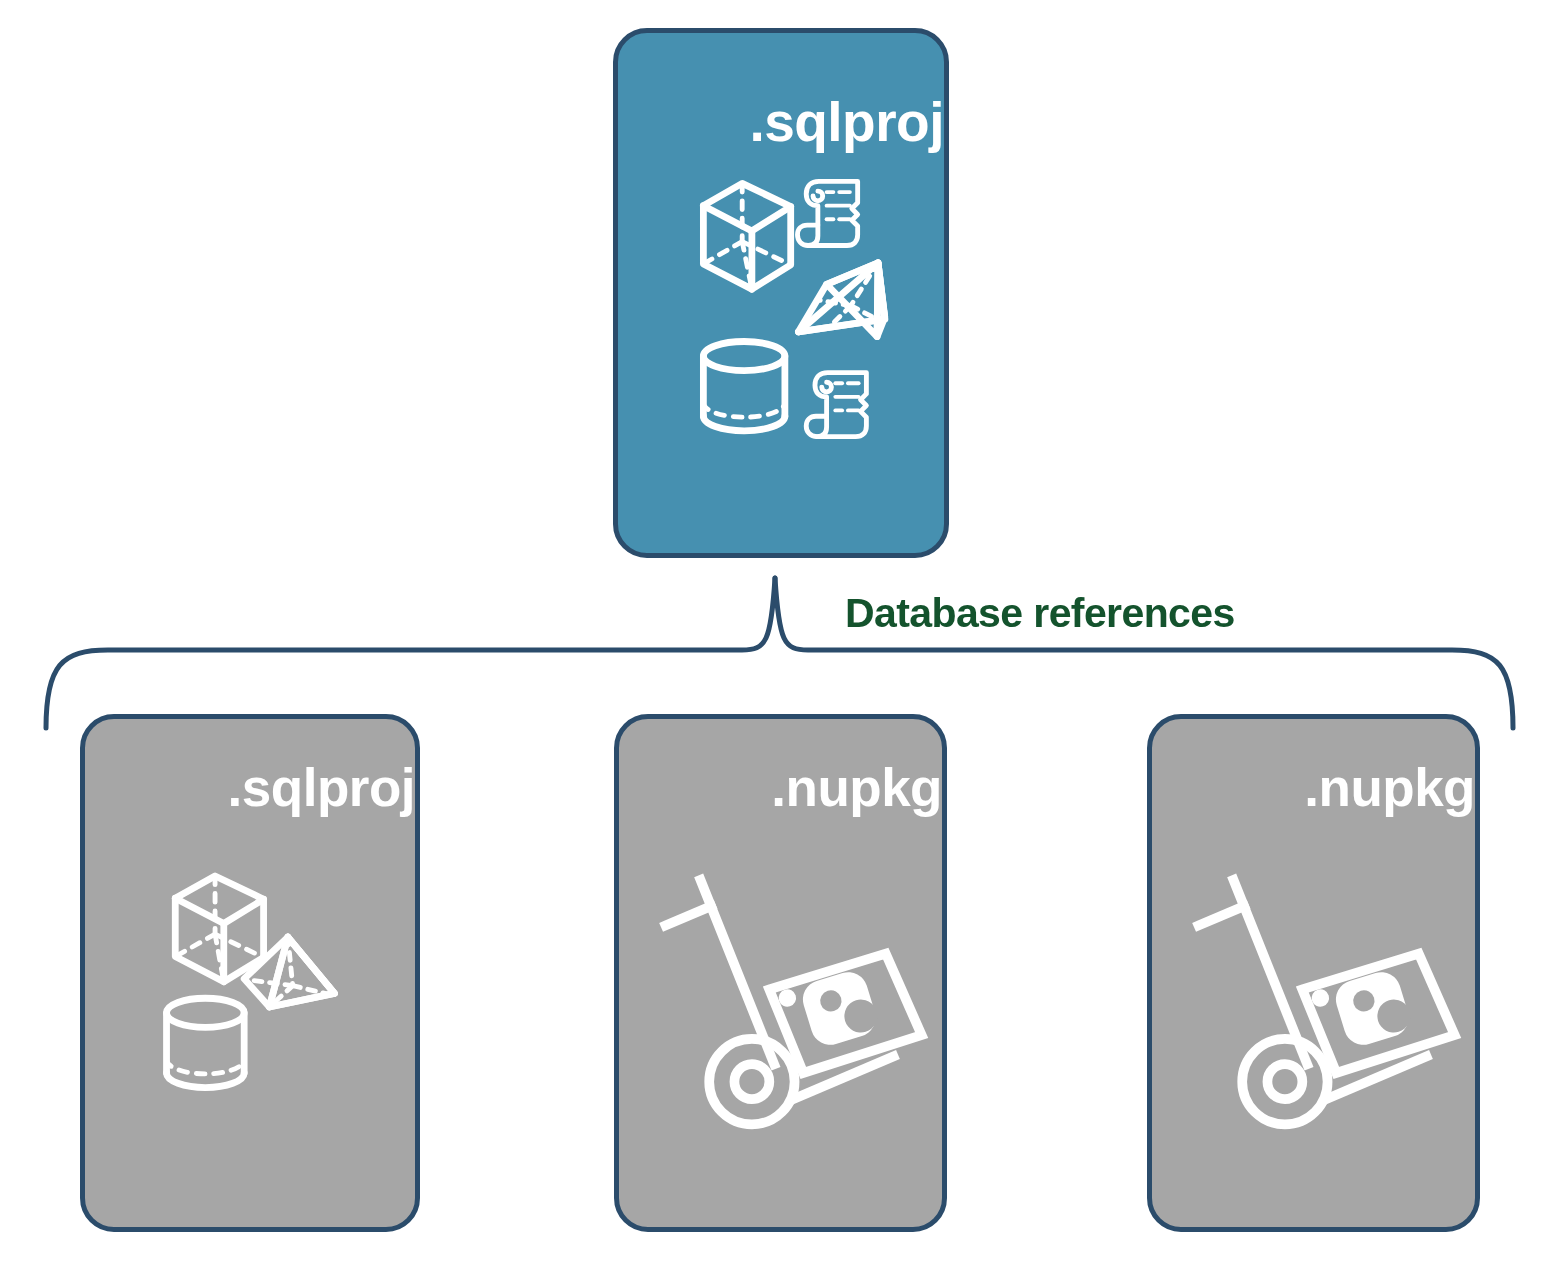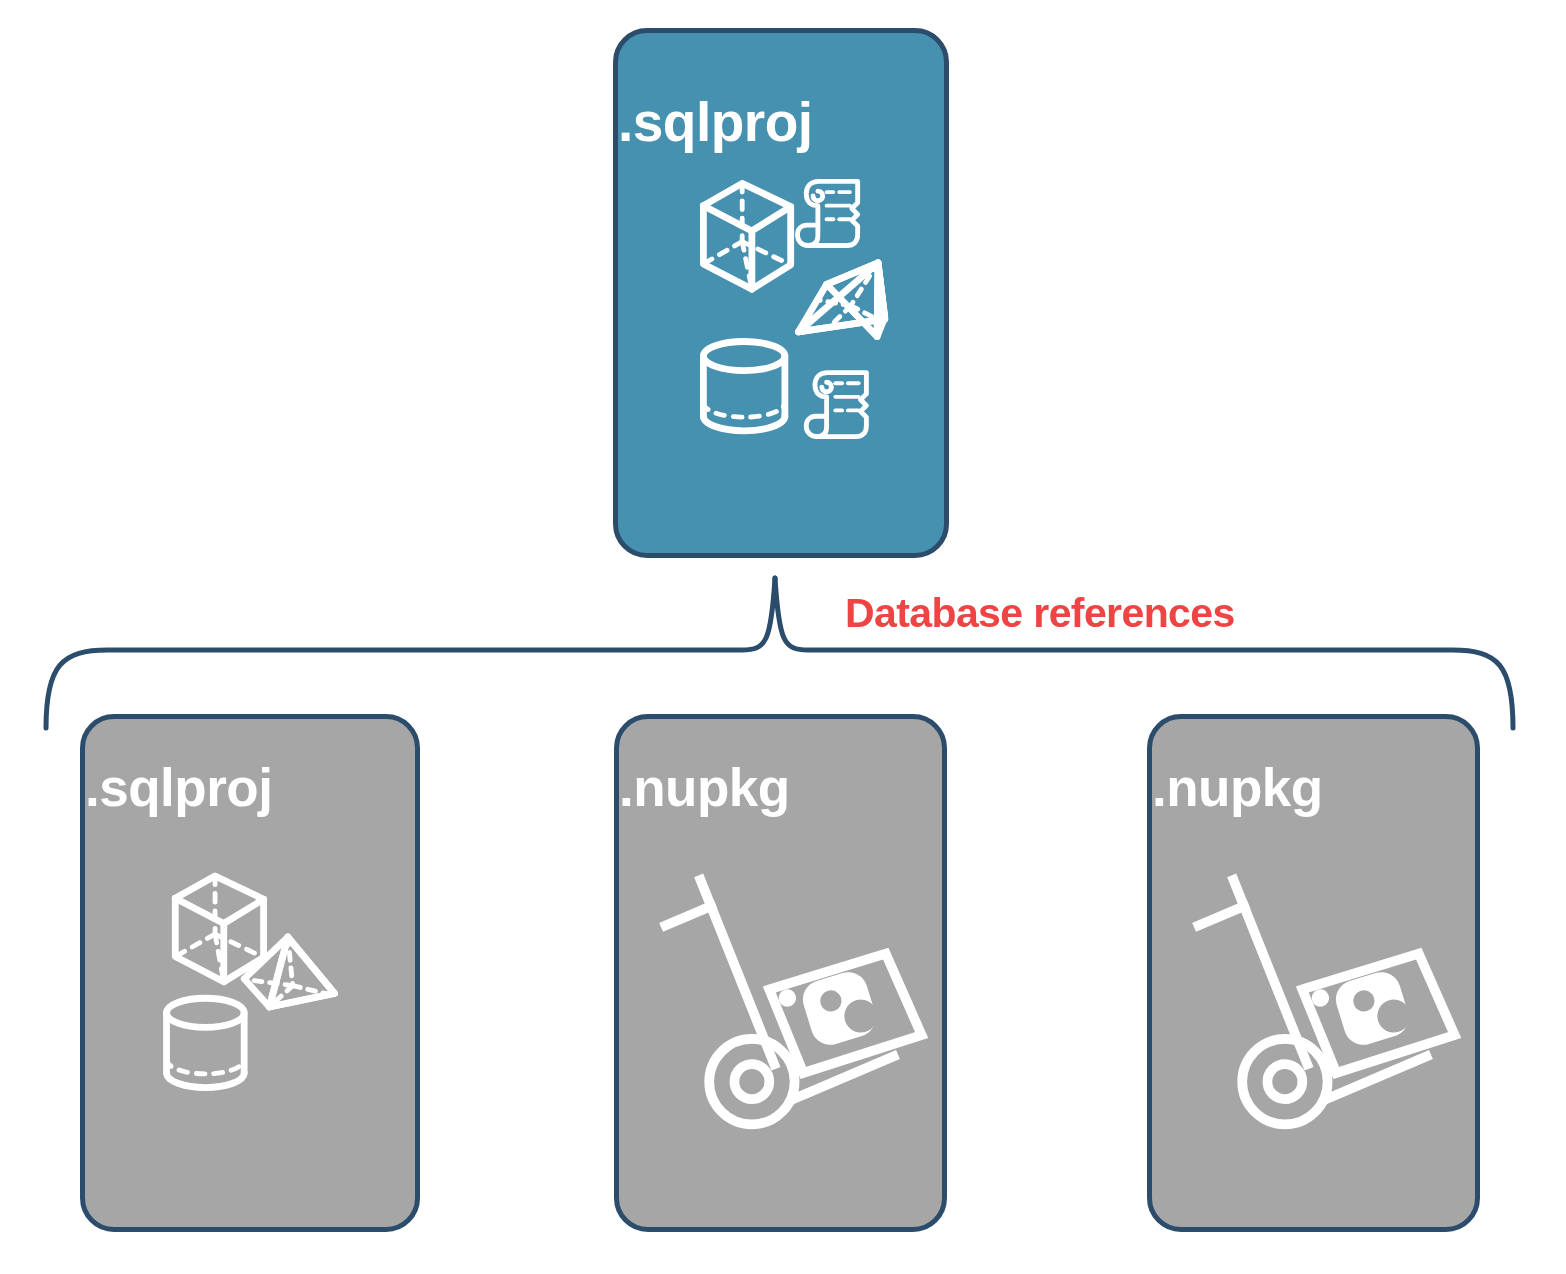--- a/index.html
+++ b/index.html
@@ -24,21 +24,21 @@
     border: 5px solid #2b4c6b;
     display: block;
   }
   .card.blue  { background: #4690b0; }
   .card.gray  { background: #a6a6a6; }
 
   .card-title {
     position: absolute;
     left: 0;
     right: 0;
-    text-align: left;
+    text-align: right;
     color: #ffffff;
     font-weight: bold;
     letter-spacing: -0.5px;
     line-height: 1;
     user-select: none;
   }
 
   .card-art {
     position: absolute;
     left: 0;
@@ -52,21 +52,21 @@
     position: absolute;
     left: 0;
     top: 0;
     width: 1566px;
     height: 1274px;
     pointer-events: none;
   }
 
   .brace-label {
     position: absolute;
-    color: #ef4444;
+    color: #14532d;
     font-weight: bold;
     font-size: 41px;
     letter-spacing: -0.6px;
     white-space: nowrap;
     line-height: 1;
     user-select: none;
   }
 </style>
 </head>
 <body>

